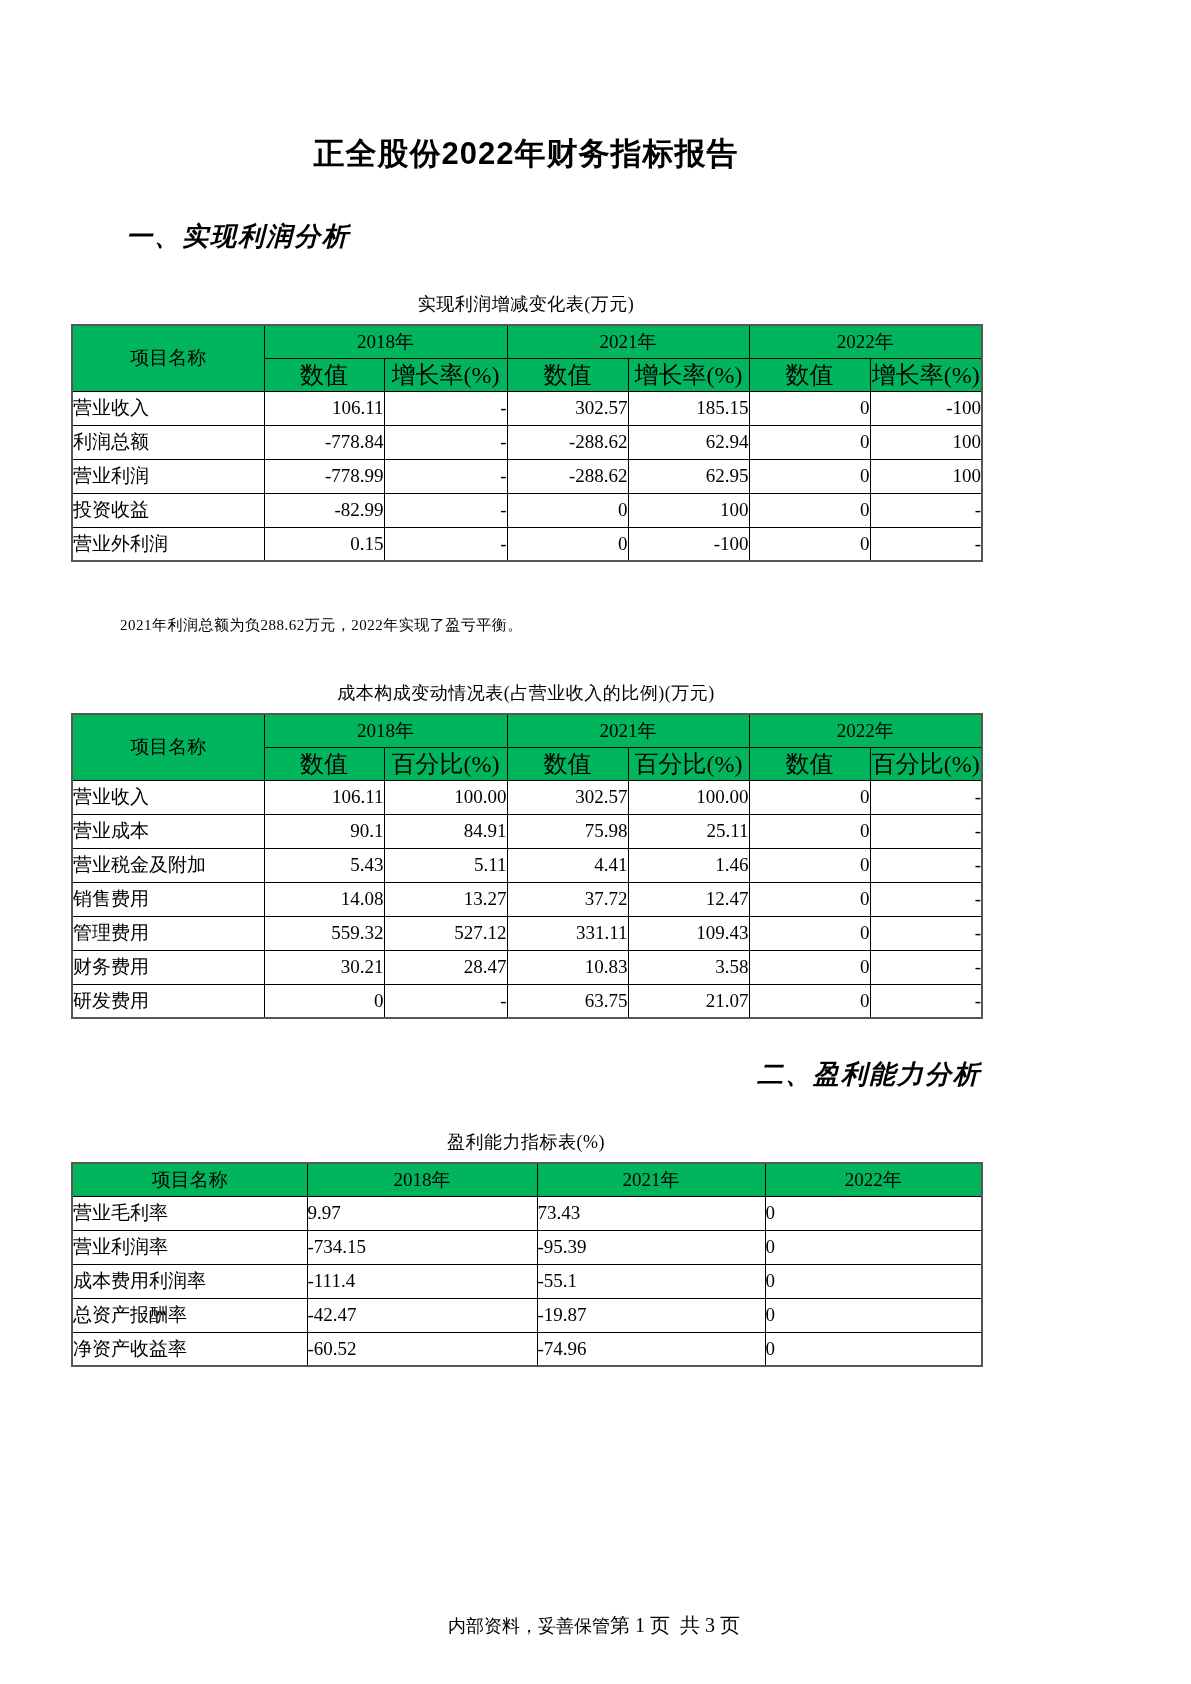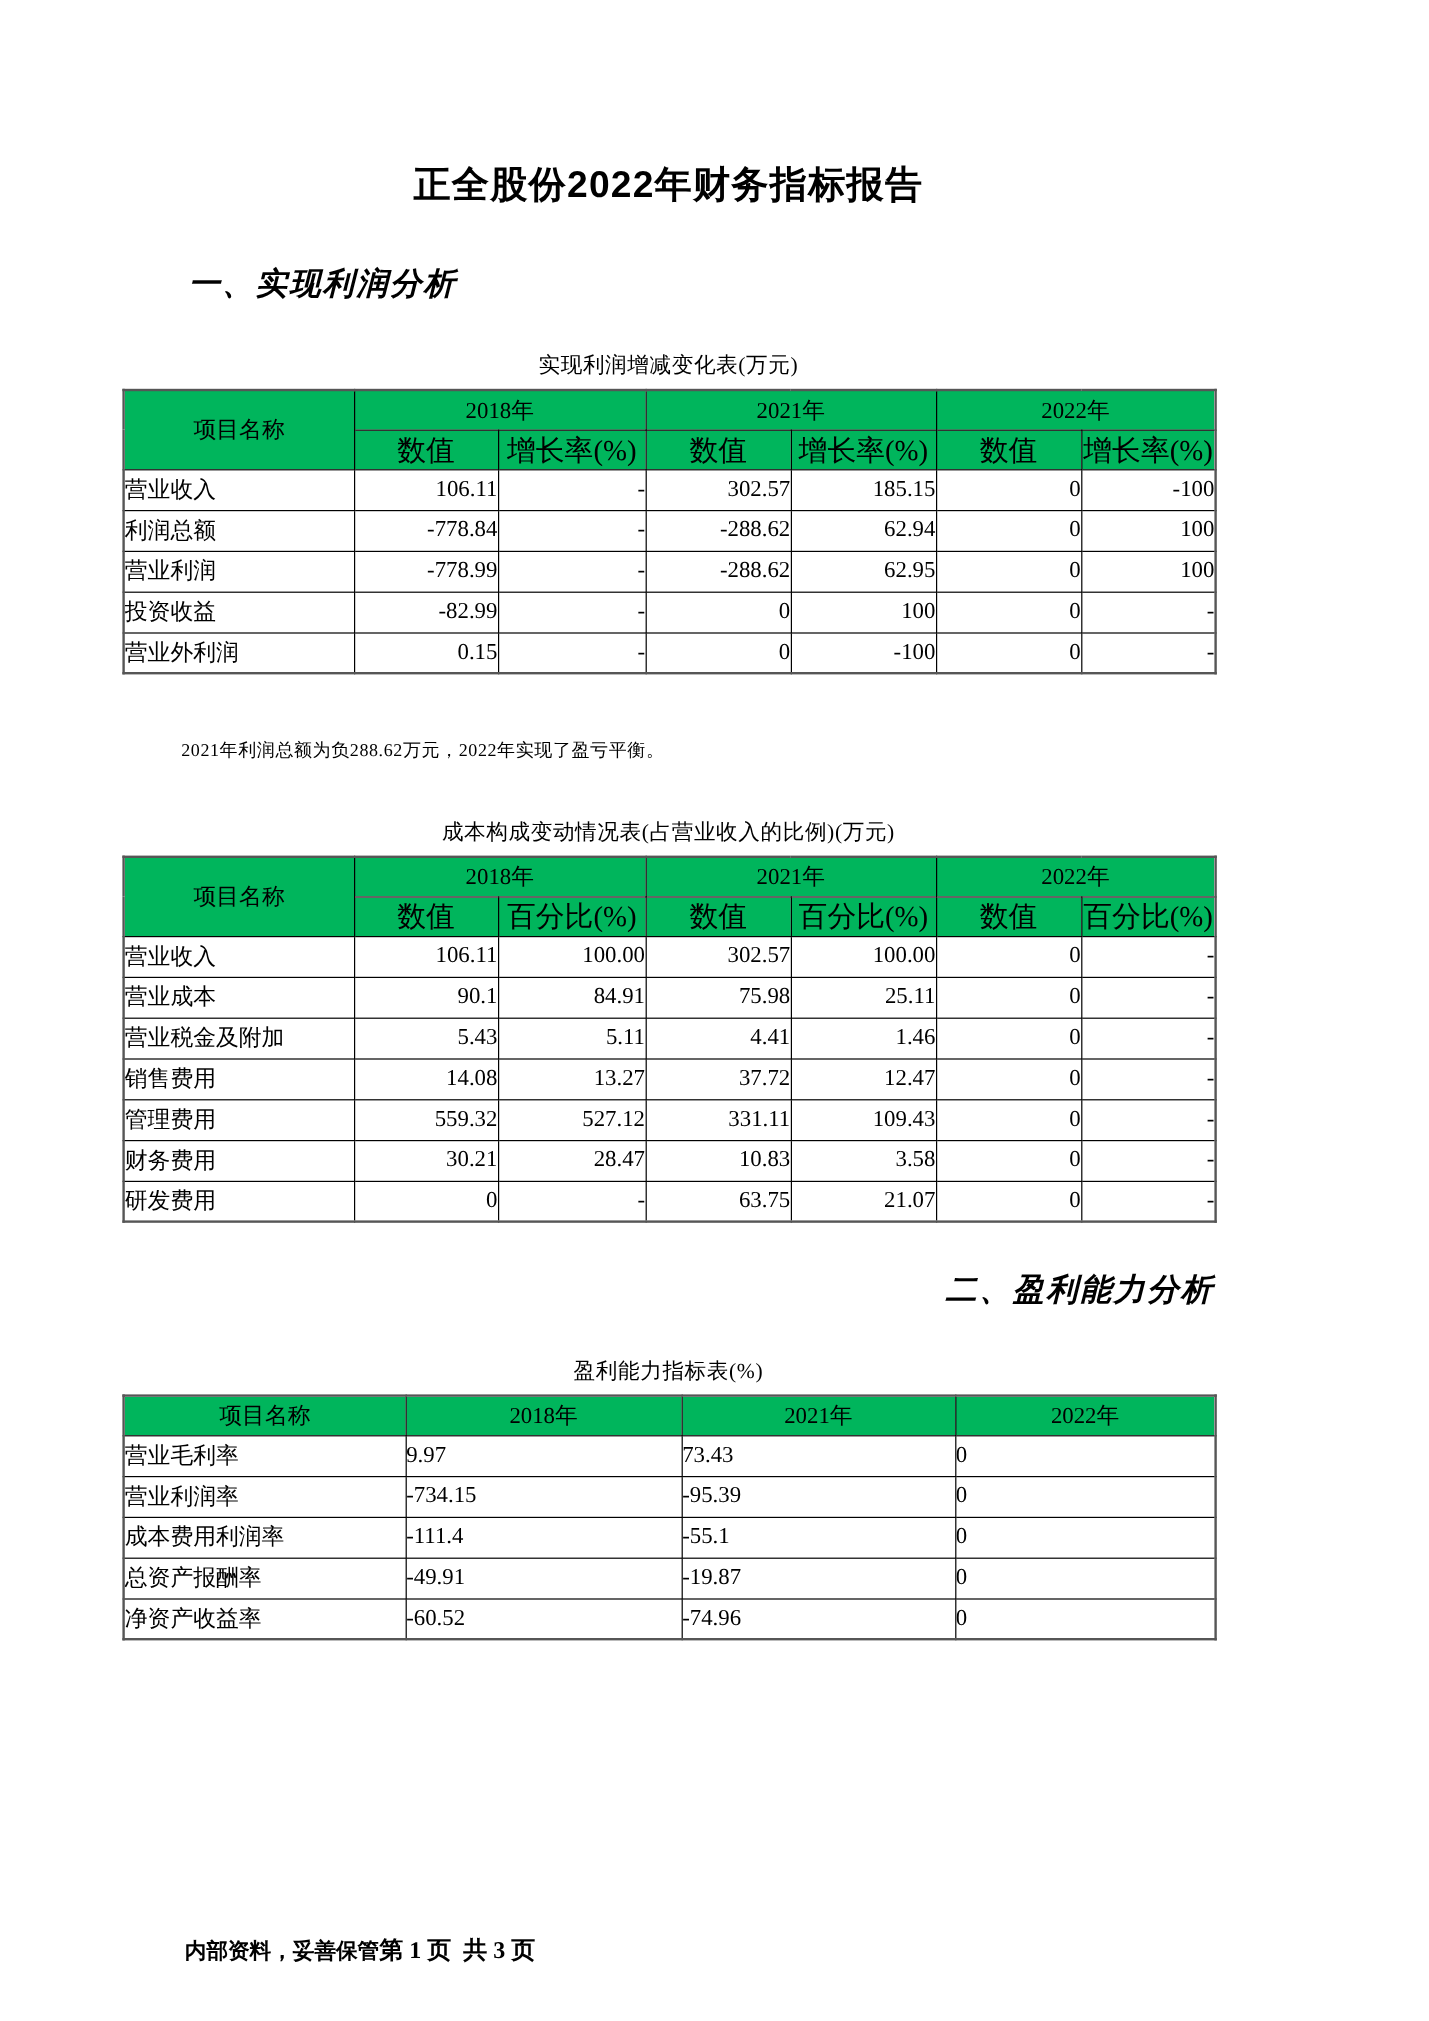--- a/index.html
+++ b/index.html
@@ -2,21 +2,21 @@
 <html style="--green: #00b55c;"><head>
 <meta charset="utf-8">
 <style>
   :root { --green:#00b55c; --border-dark:#565656; }
   html,body { margin:0; padding:0; background:#ffffff; }
   .page {
     position:relative; width:1191px; height:1684px; background:#ffffff;
     font-family:"Liberation Serif","DejaVu Serif",serif; color:#000;
     overflow:hidden;
   }
-  .content { margin-left:102px; width:910px; }
+  .content { margin-left:71px; width:910px; }
   h1.doc-title {
     margin:0; padding-top:133px; text-align:center;
     font-family:"Liberation Sans","DejaVu Sans",sans-serif;
     font-size:31px; font-weight:bold; letter-spacing:1px;
   }
   h2.sec-heading {
     margin:44px 0 0 55px; font-family:"Liberation Sans","DejaVu Sans",sans-serif;
     font-size:26px; font-weight:bold; letter-spacing:2px;font-style:italic;
   }
   h2.sec-heading.second { margin-top:38px;text-align:right; }
@@ -36,22 +36,22 @@
   table.rpt th.hdr.sub { font-size:24px; }
   table.rpt tr.hdr-row { height:33px; }
   table.rpt tbody tr { height:34px; }
   td.label-cell { text-align:left; padding-left:11px; }
   td.num-cell { text-align:right; padding-right:5px; }
   td.val-cell { text-align:left; padding-left:12px; }
   p.analysis {
     margin:54px 0 0 0; padding-left:49px; font-size:15px; letter-spacing:0.5px;
   }
   .footer {
-    position:absolute; left:154px; right:133px; top:1612px;
-    display:flex; justify-content:flex-start; align-items:baseline;font-weight:bold;
+    position:absolute; left:130px; right:133px; top:1612px;
+    display:flex; justify-content:center; align-items:baseline;
   }
   .footer .left {
     font-family:"Liberation Sans","DejaVu Sans",sans-serif; font-size:18px;
   }
   .footer .right { font-size:20px; white-space:pre; }
 </style>
 </head>
 <body>
 
 <div class="page">
@@ -265,21 +265,21 @@
             <td class="val-cell">0</td>
           </tr>
           <tr>
             <td class="label-cell">成本费用利润率</td>
             <td class="val-cell">-111.4</td>
             <td class="val-cell">-55.1</td>
             <td class="val-cell">0</td>
           </tr>
           <tr>
             <td class="label-cell">总资产报酬率</td>
-            <td class="val-cell">-49.91</td>
+            <td class="val-cell">-42.47</td>
             <td class="val-cell">-19.87</td>
             <td class="val-cell">0</td>
           </tr>
           <tr>
             <td class="label-cell">净资产收益率</td>
             <td class="val-cell">-60.52</td>
             <td class="val-cell">-74.96</td>
             <td class="val-cell">0</td>
           </tr>
         </tbody>

